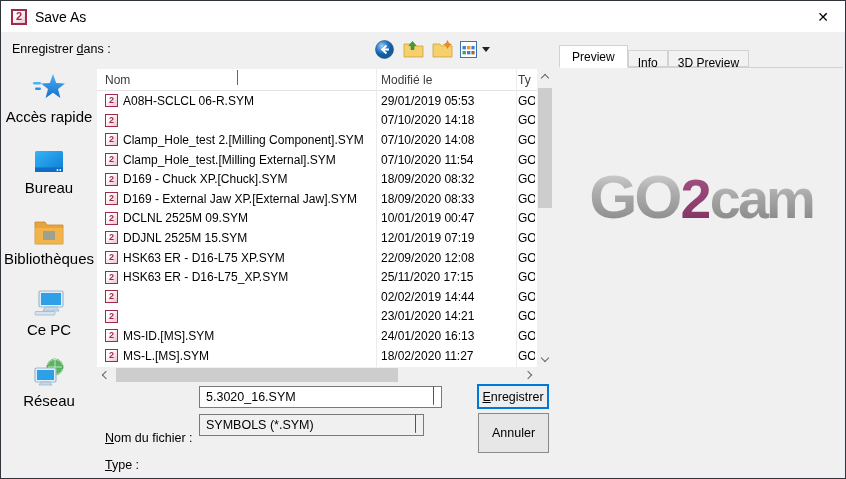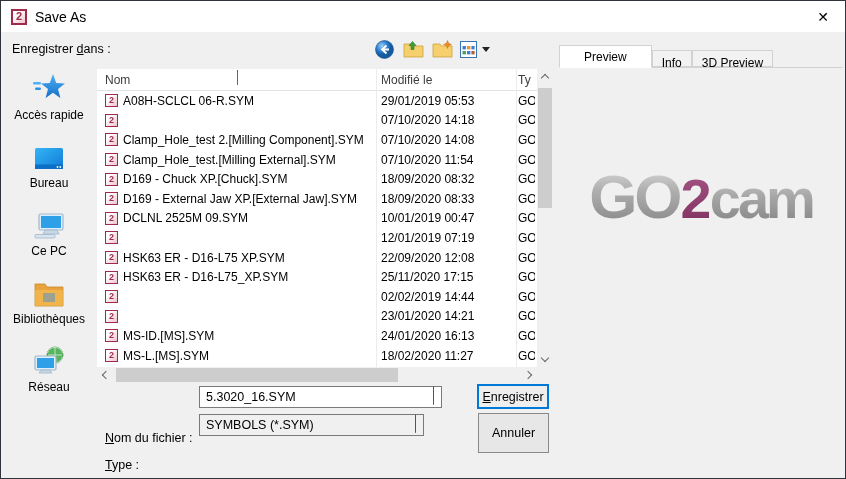--- a/index.html
+++ b/index.html
@@ -27,21 +27,21 @@
   .combo-text{font-size:12.5px;color:#000;margin-left:6px;}
   .combo-lookin .combo-text{margin-left:6px;}
   .toolbar-icons{position:absolute;left:372px;top:36px;height:24px;display:flex;align-items:center;gap:7px;}
   .tool-btn{width:22px;height:22px;display:flex;align-items:center;justify-content:center;cursor:pointer;}
   .viewmenu-caret{width:0;height:0;border-left:4px solid transparent;border-right:4px solid transparent;border-top:5px solid #222;margin-left:-2px;}
 
   
   .sidebar{position:absolute;left:0;top:62px;width:96px;display:flex;flex-direction:column;align-items:center;}
   .side-item{display:flex;flex-direction:column;align-items:center;cursor:pointer;padding:9px 0 9px 0;width:100%;}
   .side-item .icon{height:32px;display:flex;align-items:flex-end;justify-content:center;}
-  .side-label{font-size:12px;color:#000;margin-top:4px;white-space:nowrap;}
+  .side-label{font-size:15px;color:#000;margin-top:4px;white-space:nowrap;}
 
   
   .filelist{position:absolute;left:96px;top:68px;width:456px;height:314px;background:#fff;}
   .fl-header{position:absolute;left:0;top:0;right:16px;height:22px;background:#fff;border-bottom:1px solid #e3e3e3;font-size:12px;color:#3c3c3c;}
   .fl-header .h-nom{position:absolute;left:8px;top:4px;}
   .fl-header .h-mod{position:absolute;left:284px;top:4px;}
   .fl-header .h-ty{position:absolute;left:421px;top:4px;}
   .fl-header .sortmark{position:absolute;left:140px;top:2px;}
   .col-sep1{position:absolute;left:279px;top:0;bottom:16px;width:1px;background:#ececec;}
   .col-sep2{position:absolute;left:419px;top:0;bottom:16px;width:1px;background:#ececec;}
@@ -65,21 +65,21 @@
   .hscroll .arr-right{right:0;}
   .h-thumb{position:absolute;top:1px;left:19px;height:14px;width:282px;background:#cdcdcd;cursor:pointer;}
   .chev-left{width:6px;height:6px;border-left:1.5px solid #666;border-bottom:1.5px solid #666;transform:rotate(45deg);margin-left:2px;}
   .chev-right{width:6px;height:6px;border-right:1.5px solid #666;border-top:1.5px solid #666;transform:rotate(45deg);margin-right:2px;}
   .chev-sdown{width:6px;height:6px;border-right:1.5px solid #666;border-bottom:1.5px solid #666;transform:rotate(45deg);margin-top:-2px;}
   .sb-corner{position:absolute;right:0;bottom:0;width:16px;height:16px;background:#f0f0f0;}
 
   
   .tabstrip{position:absolute;left:558px;top:44px;width:284px;height:23px;border-bottom:1px solid #d2d2d2;display:flex;align-items:flex-end;}
   .tab{font-size:12px;color:#000;border:1px solid #d2d2d2;background:#f2f2f2;padding:12px 9px 3px 9px;margin-right:0;cursor:pointer;height:16px;display:flex;align-items:center;}
-  .tab.active{background:#ffffff;border-bottom:1px solid #ffffff;height:23px;padding:3px 24px;position:relative;top:1px;}
+  .tab.active{background:#ffffff;border-bottom:1px solid #ffffff;height:23px;padding:3px 12px;position:relative;top:1px;}
   .logo{position:absolute;left:560px;top:160px;width:280px;display:flex;align-items:baseline;justify-content:center;font-weight:bold;letter-spacing:-3px;}
   .logo .metal1{font-size:62px;background:linear-gradient(180deg,#e2e2e2 0%,#b0b0b0 40%,#818181 100%);-webkit-background-clip:text;background-clip:text;color:transparent;}
   .logo .accent{font-size:56px;background:linear-gradient(180deg,#a85687 0%,#7c2f5c 100%);-webkit-background-clip:text;background-clip:text;color:transparent;margin:0 1px;}
   .logo .metal2{font-size:56px;background:linear-gradient(180deg,#dedede 0%,#a8a8a8 45%,#7e7e7e 100%);-webkit-background-clip:text;background-clip:text;color:transparent;}
 
   
   .form-label{position:absolute;font-size:12.5px;color:#000;margin-top:40px;}
   .lbl-filename{left:104px;top:390px;}
   .lbl-type{left:104px;top:417px;}
   .combo-filename{left:198px;top:385px;width:243px;height:22px;background:#fff;}
@@ -179,38 +179,38 @@
           <rect x="2" y="2" width="28" height="21" rx="1.5" fill="url(#dk1)"></rect>
           <rect x="2" y="18.5" width="28" height="4.5" fill="#0c6ec4"></rect>
           <circle cx="24.5" cy="21" r="0.9" fill="#ffffff"></circle>
           <circle cx="27.3" cy="21" r="0.9" fill="#ffffff"></circle>
         </svg>
       </span>
       <span class="side-label">Bureau</span>
     </div>
     <div class="side-item">
       <span class="icon">
+        <svg width="32" height="27" viewBox="0 0 32 27">
+          <path d="M2 3 L12 3 L14 6 L30 6 L30 25 L2 25 Z" fill="#e8a33d" stroke="#c9882a" stroke-width="0.8"></path>
+          <rect x="10" y="12" width="12" height="9" fill="#2f7bd4"></rect>
+          <path d="M2 9 L30 9 L30 25 L2 25 Z" fill="#f6c356" opacity="0.55"></path>
+        </svg>
+      </span>
+      <span class="side-label">Bibliothèques</span>
+    </div>
+    <div class="side-item">
+      <span class="icon">
         <svg width="34" height="28" viewBox="0 0 34 28">
           <rect x="7" y="2" width="24" height="16" rx="1.5" fill="#dfeefb" stroke="#9fb8cc" stroke-width="1.2"></rect>
           <rect x="9" y="4" width="20" height="12" fill="#2da0e8"></rect>
           <path d="M13 18 L25 18 L27 22 L11 22 Z" fill="#c7d7e4" stroke="#9fb8cc" stroke-width="0.8"></path>
           <rect x="3" y="22.5" width="20" height="3.5" rx="1" fill="#d7e3ee" stroke="#9fb8cc" stroke-width="0.8"></rect>
         </svg>
       </span>
       <span class="side-label">Ce PC</span>
-    </div>
-    <div class="side-item">
-      <span class="icon">
-        <svg width="32" height="27" viewBox="0 0 32 27">
-          <path d="M2 3 L12 3 L14 6 L30 6 L30 25 L2 25 Z" fill="#e8a33d" stroke="#c9882a" stroke-width="0.8"></path>
-          <rect x="10" y="12" width="12" height="9" fill="#2f7bd4"></rect>
-          <path d="M2 9 L30 9 L30 25 L2 25 Z" fill="#f6c356" opacity="0.55"></path>
-        </svg>
-      </span>
-      <span class="side-label">Bibliothèques</span>
     </div>
     <div class="side-item">
       <span class="icon">
         <svg width="34" height="30" viewBox="0 0 34 30">
           <circle cx="23" cy="9" r="8" fill="#57b55e" stroke="#3c8f44" stroke-width="0.8"></circle>
           <path d="M15.4 7 A8 8 0 0 1 30.6 7 M15.4 11 A8 8 0 0 0 30.6 11 M23 1 L23 17 M16 9 L30 9" stroke="#cfe9d1" stroke-width="0.9" fill="none"></path>
           <rect x="3" y="10" width="21" height="14" rx="1.5" fill="#dfeefb" stroke="#9fb8cc" stroke-width="1.2"></rect>
           <rect x="5" y="12" width="17" height="10" fill="#2da0e8"></rect>
           <path d="M9 24 L18 24 L20 27 L7 27 Z" fill="#c7d7e4" stroke="#9fb8cc" stroke-width="0.8"></path>
         </svg>
@@ -273,20 +273,21 @@
 
   <div class="f-row">
     <span class="f-icon">2</span>
     <span class="f-name">DCLNL 2525M 09.SYM</span>
     <span class="f-date">10/01/2019 00:47</span>
     <span class="f-type">GO</span>
   </div>
 
   <div class="f-row">
     <span class="f-icon">2</span>
+    <span class="f-name">DDJNL 2525M 15.SYM</span>
     <span class="f-date">12/01/2019 07:19</span>
     <span class="f-type">GO</span>
   </div>
 
   <div class="f-row">
     <span class="f-icon">2</span>
     <span class="f-name">HSK63 ER - D16-L75 XP.SYM</span>
     <span class="f-date">22/09/2020 12:08</span>
     <span class="f-type">GO</span>
   </div>

